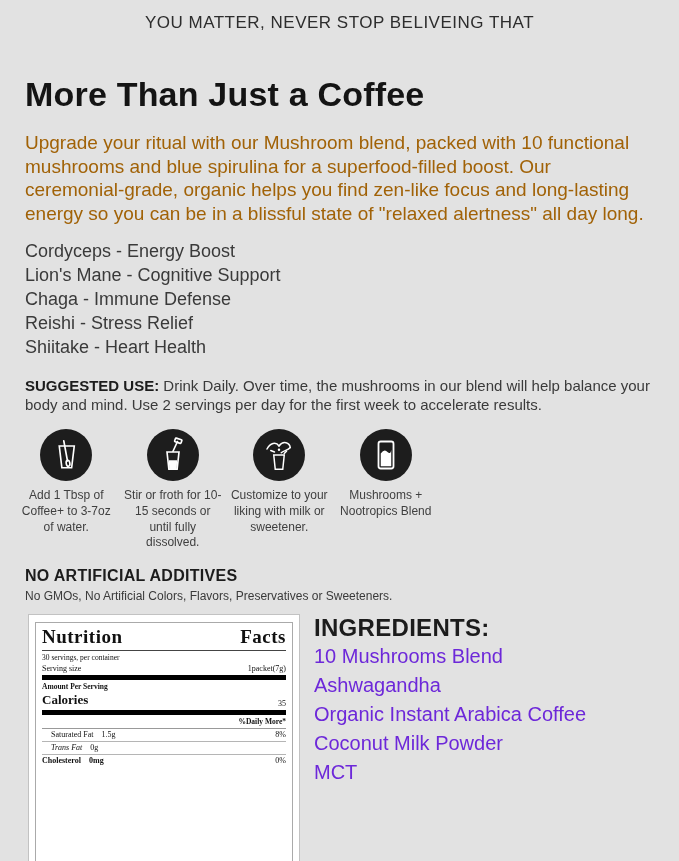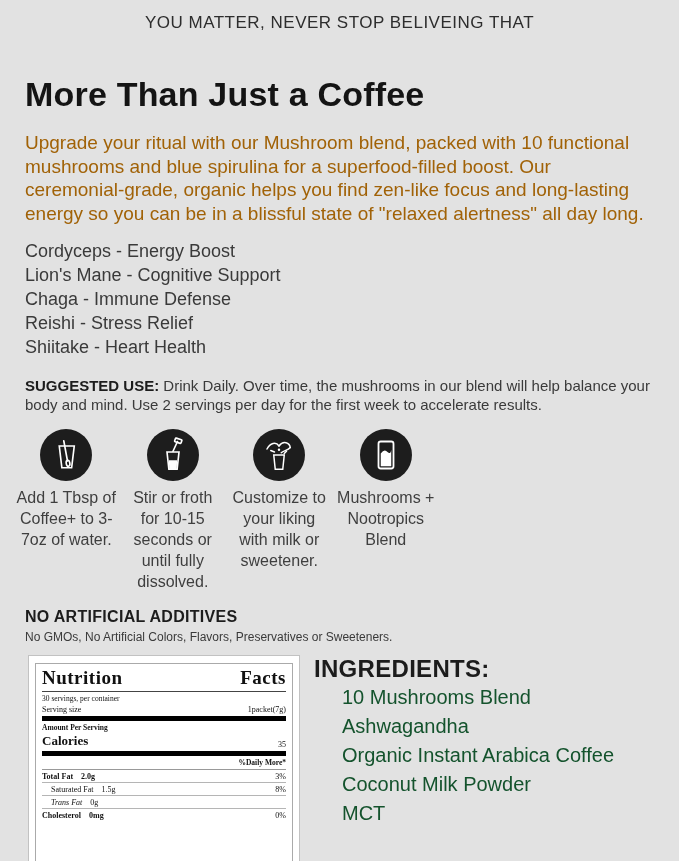--- a/index.html
+++ b/index.html
@@ -69,21 +69,21 @@
     align-items:center;
   }
   .step .circle{
     width:52px; height:52px;
     border-radius:50%;
     background:#1d1d1d;
     display:flex; align-items:center; justify-content:center;
   }
   .step .caption{
     margin-top:7px;
-    font-size:16px;
+    font-size:12px;
     line-height:1.3;
     text-align:center;
     color:#3f3f3f;
   }
   .additives{ margin:16px 25px 0 25px; }
   .additives .a-title{
     font-size:16px; font-weight:700; color:#1c1c1c; letter-spacing:.3px;
   }
   .additives .a-text{
     margin-top:4px; font-size:12px; color:#3a3a3a;
@@ -121,21 +121,21 @@
     border-bottom:1px solid #b5b5b5;
   }
   .nf-row .b{ font-weight:700; }
   .nf-row .i{ font-style:italic; }
   .nf-row .amt{ margin-left:8px; }
   .nf-row.ind1{ padding-left:9px; }
   .nf-row:last-child{ border-bottom:none; }
   
   .ingredients{ margin-left:14px; padding-top:0; }
   .ing-title{ font-size:24px; font-weight:700; color:#1c1c1c; letter-spacing:.3px; }
-  .ing-item{ font-size:20px; line-height:1.45; color:#14532d;margin-left:28px; }
+  .ing-item{ font-size:20px; line-height:1.45; color:#6d28d9; }
   svg{ display:block; }
 </style>
 </head>
 <body>
 
 <div class="page">
 
   <div class="quote">YOU MATTER, NEVER STOP BELIVEING THAT</div>
 
   <h1 class="title">More Than Just a Coffee</h1>
@@ -231,24 +231,20 @@
         </div>
         <div class="nf-bar"></div>
         <div class="nf-amount">Amount Per Serving</div>
         <div class="nf-cal">
           <span class="cl">Calories</span>
           <span class="cv">35</span>
         </div>
         <div class="nf-bar"></div>
         <div class="nf-dvh">%Daily More*</div>
         <div>
-            <div class="nf-row">
-              <span><span class="b">Total Fat</span><span class="amt b">2.0g</span></span>
-              <span>3%</span>
-            </div>
             <div class="nf-row ind1">
               <span><span class="">Saturated Fat</span><span class="amt">1.5g</span></span>
               <span>8%</span>
             </div>
             <div class="nf-row ind1">
               <span><span class=" i">Trans Fat</span><span class="amt">0g</span></span>
               <span></span>
             </div>
             <div class="nf-row">
               <span><span class="b">Cholesterol</span><span class="amt b">0mg</span></span>

